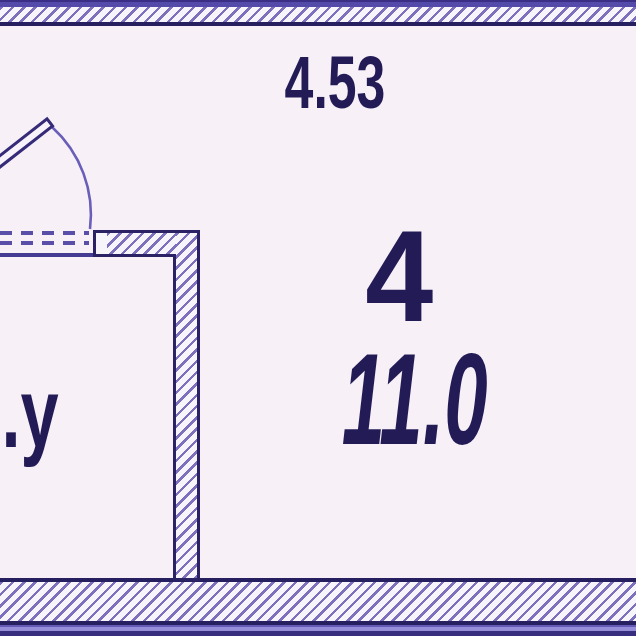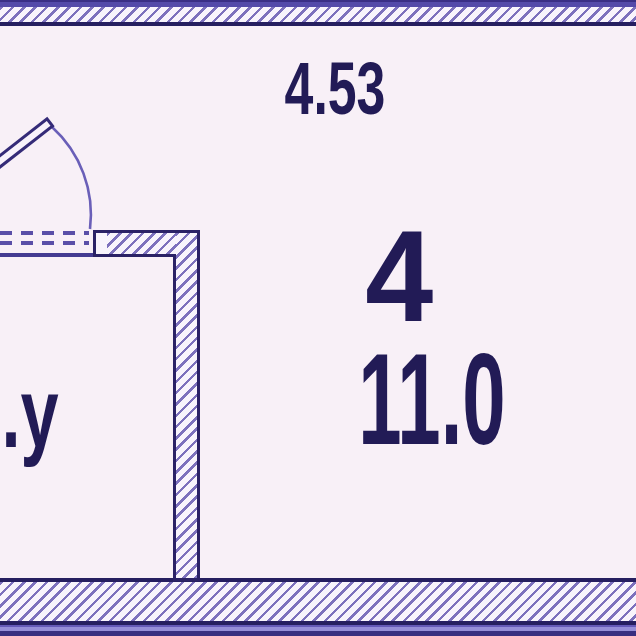--- a/index.html
+++ b/index.html
@@ -36,25 +36,25 @@
   
   .dash-line{left:0;height:3.5px;width:89px;
     background-image:repeating-linear-gradient(90deg,#5a4fa8 0 12px,rgba(0,0,0,0) 12px 21px);}
   .dash-1{top:231px;} .dash-2{top:241px;}
   .sill-line{left:0;top:253px;width:93px;height:3.5px;background:#453b92;}
   
   .door-svg{left:0;top:0;width:636px;height:636px;z-index:1;pointer-events:none;}
   
   .label{color:#221b56;font-weight:700;line-height:1;text-align:center;z-index:5;white-space:nowrap;}
   .label .sq{display:inline-block;}
-  .dim-label{left:235px;top:52px;width:200px;font-size:74px;}
+  .dim-label{left:235px;top:46px;width:200px;font-size:74px;}
   .dim-label .sq{transform:scaleX(0.70);}
   .room-number{left:299px;top:211px;width:200px;font-size:130px;}
   .room-number .sq{transform:scaleX(0.94);}
-  .room-area{left:309px;top:334px;width:200px;font-size:130px;}
+  .room-area{left:293px;top:334px;width:200px;font-size:130px;font-style:italic;}
   .room-area .sq{transform:scaleX(0.60);}
   .bath-label{left:-48px;top:364px;width:200px;font-size:98px;text-align:left;}
   .bath-label .sq{transform:scaleX(0.70);transform-origin:left center;}
 </style>
 </head>
 <body>
 
 <div class="abs top-wall">
   <div class="tw-bar"></div>
   <div class="tw-hatch hatch"></div>

